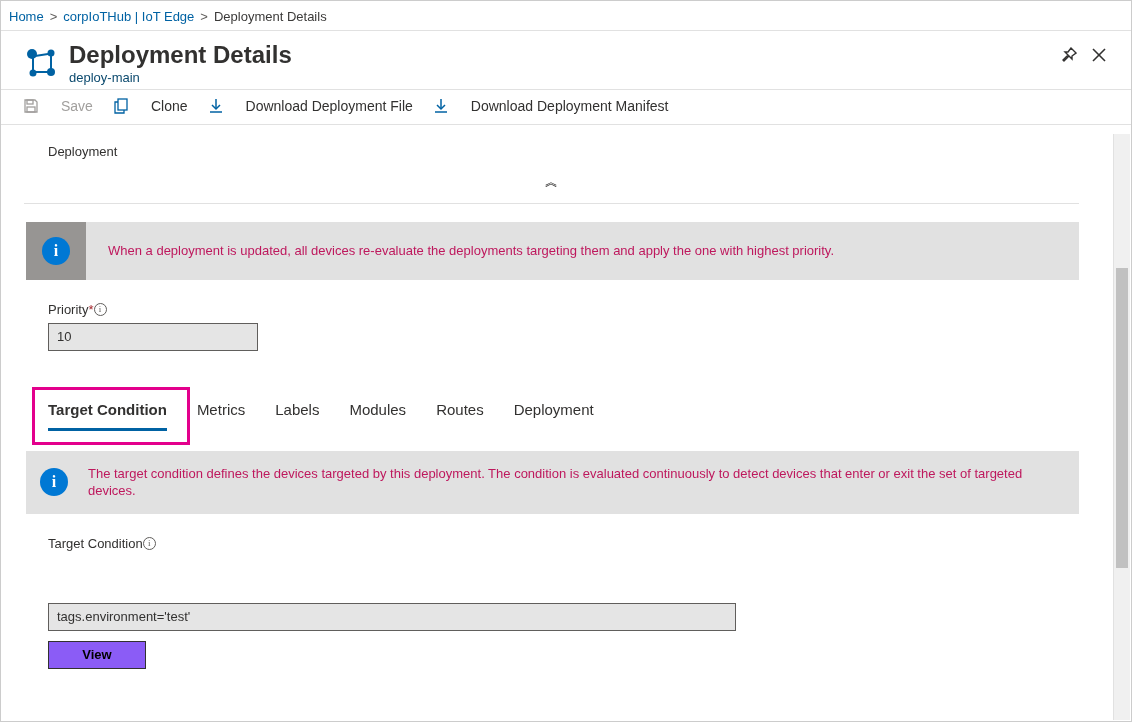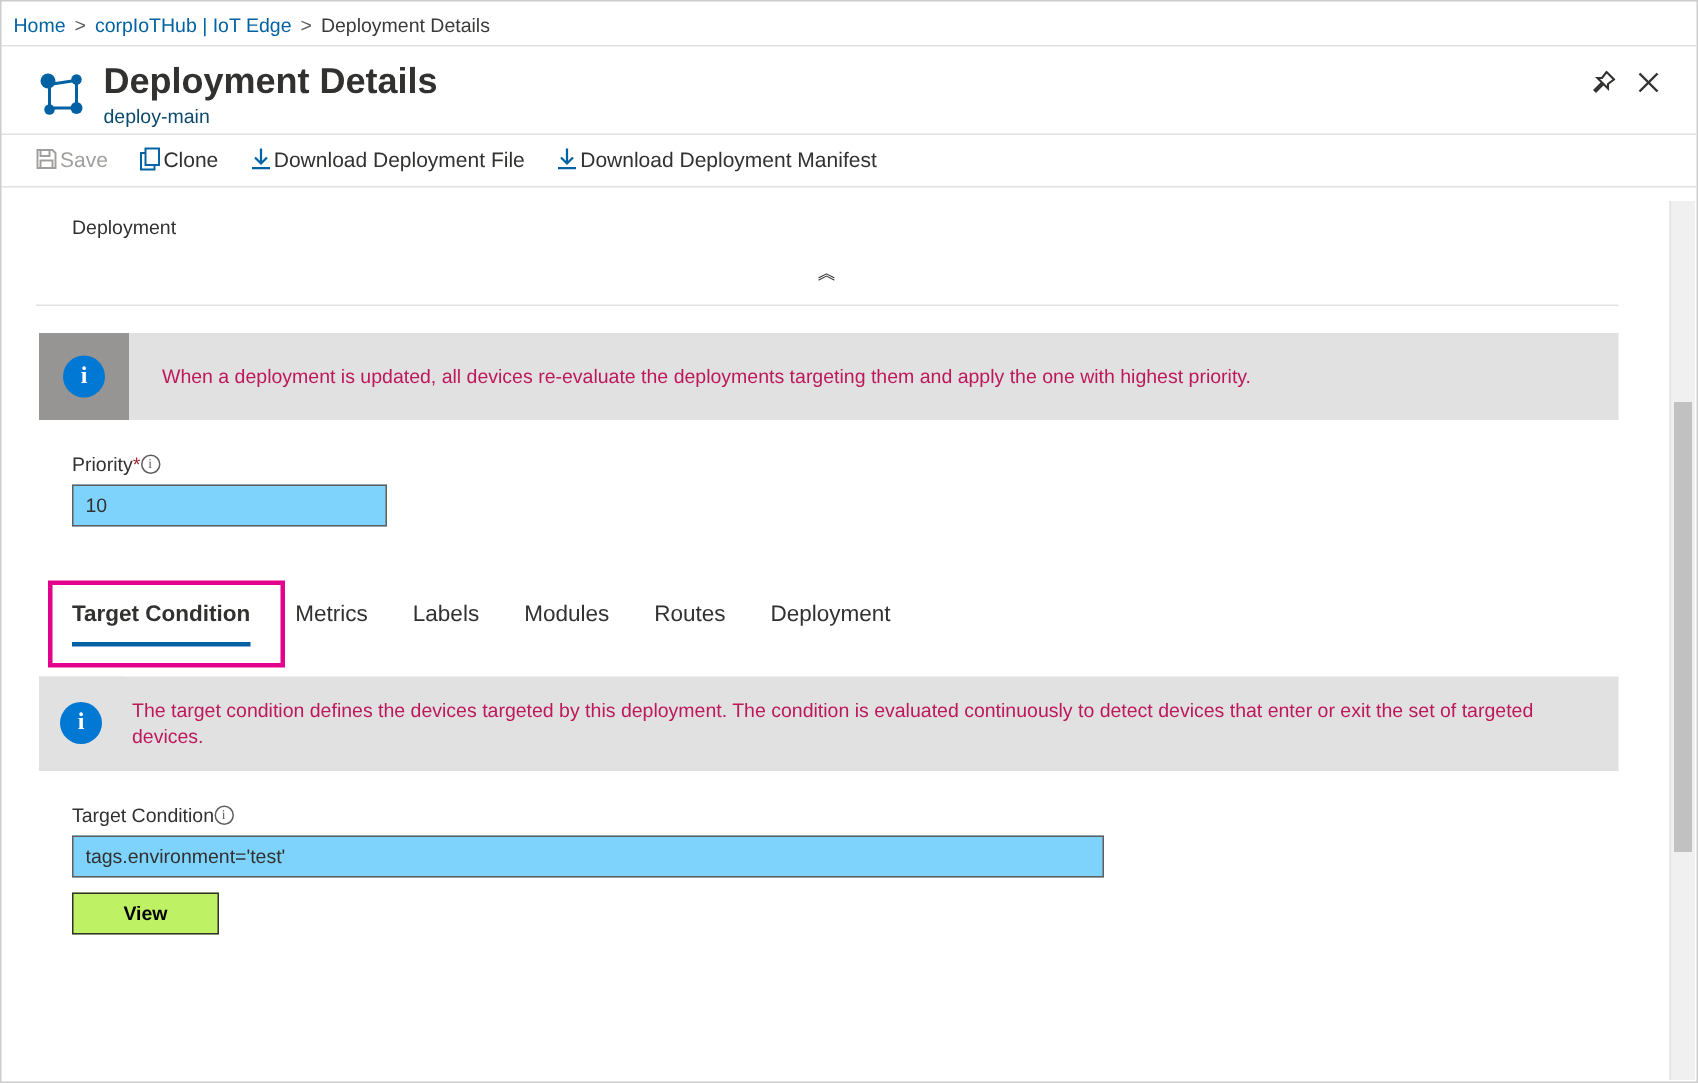--- a/index.html
+++ b/index.html
@@ -16,21 +16,21 @@
   .header-row { display: flex; align-items: flex-start; padding: 10px 18px 4px 22px; }
   .header-icon { width: 36px; height: 36px; margin-top: 4px; margin-right: 10px; flex-shrink: 0; }
   .header-text { flex-grow: 1; }
   .page-title { font-size: 24px; font-weight: 600; color: #323130; line-height: 1.15; }
   .page-subtitle { font-size: 13px; color: #0c4a6e; margin-top: 1px; }
   .header-actions { display: flex; gap: 14px; align-items: center; padding-top: 6px; padding-right: 6px; }
   .header-actions .hicon { width: 16px; height: 16px; cursor: pointer; color: #323130; }
 
   
   .toolbar { display: flex; align-items: center; gap: 20px; padding: 8px 18px 10px 22px; border-bottom: 1px solid #e1e1e1; border-top: 1px solid #e1e1e1; font-size: 14px; }
-  .tb-item { display: flex; align-items: center; gap: 1px; cursor: pointer; color: #323130; }
+  .tb-item { display: flex; align-items: center; gap: 22px; cursor: pointer; color: #323130; }
   .tb-item.disabled { color: #a19f9d; cursor: default; }
   .tb-icon { width: 16px; height: 16px; display: inline-flex; align-items: center; justify-content: center; }
 
   
   .content-wrap { position: absolute; left: 1px; right: 1px; top: 133px; bottom: 1px; overflow: hidden; }
   .content { padding: 4px 22px 20px 46px; width: 1099px; }
   .scrollbar { position: absolute; right: 0; top: 0; bottom: 0; width: 17px; background: #f0f0f0; border-left: 1px solid #e1e1e1; }
   .scrollbar-thumb { position: absolute; left: 2px; right: 2px; top: 134px; height: 300px; background: #c1c1c1; }
 
   .type-block { margin-bottom: 10px; }
@@ -45,29 +45,29 @@
   .infobox-text { padding: 20px 22px; font-size: 13px; line-height: 1.35; color: #be185d; flex: 1; }
 
   .infobox.light .infobox-iconwrap { background: #e1e1e1; width: 56px; }
   .infobox.light { margin-left: -22px; }
   .infobox.light .infobox-text { padding: 14px 18px 14px 6px; }
 
   .field-label { display: flex; align-items: center; gap: 0; font-size: 13px; color: #323130; margin-bottom: 6px; }
   .req { color: #a4262c; }
   .help-icon { width: 13px; height: 13px; border: 1px solid #605e5c; border-radius: 50%; display: inline-flex; align-items: center; justify-content: center; font-size: 9px; color: #605e5c; line-height: 1; font-family: Georgia, serif; cursor: help; }
 
-  .text-input { width: 210px; height: 28px; padding: 3px 8px; font-size: 13px; border: 1px solid #605e5c; background: #7dd3fc; font-family: inherit; color: #323130; }
-  .text-input.wide { width: 688px; }
+  .text-input { width: 210px; height: 28px; padding: 3px 8px; font-size: 13px; border: 1px solid #605e5c; background: #e5e5e5; font-family: inherit; color: #323130; }
+  .text-input.wide { width: 688px; margin-top: 46px; }
 
   .tabs { display: flex; gap: 30px; margin: 42px 0 20px -14px; font-size: 15px; position: relative; padding-left: 14px; }
   .tab { padding: 8px 0 10px 0; cursor: pointer; color: #323130; }
   .tab.active { font-weight: 600; border-bottom: 3px solid #0062a3; }
   .tab-highlight { position: absolute; border: 3px solid #e3008c; left: -2px; top: -6px; width: 158px; height: 58px; pointer-events: none; }
 
-  .view-btn { margin-top: 10px; width: 98px; height: 28px; border: 1px solid #323130; background: #bef264; font-weight: 600; font-size: 13px; cursor: pointer; font-family: inherit; }
+  .view-btn { margin-top: 10px; width: 98px; height: 28px; border: 1px solid #323130; background: #8b5cf6; font-weight: 600; font-size: 13px; cursor: pointer; font-family: inherit; }
 
   svg { display: block; }
 </style>
 </head>
 <body>
 
 <div class="breadcrumb">
   <a href="#">Home</a>
   <span class="sep">&gt;</span>
   <a href="#">corpIoTHub | IoT Edge</a>

